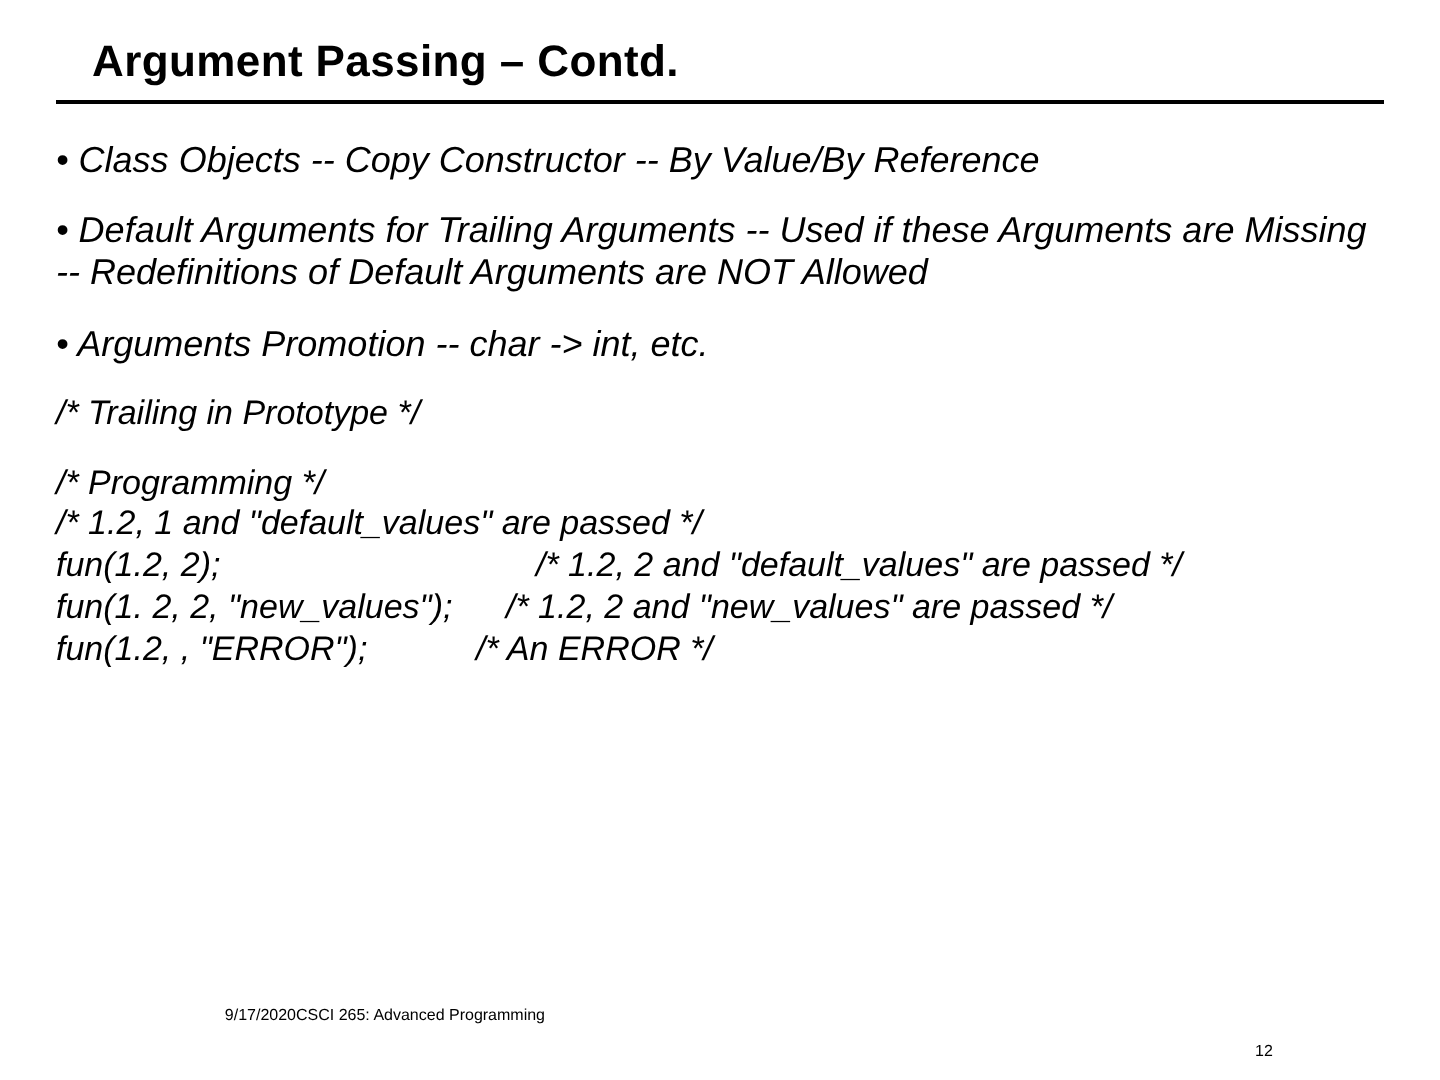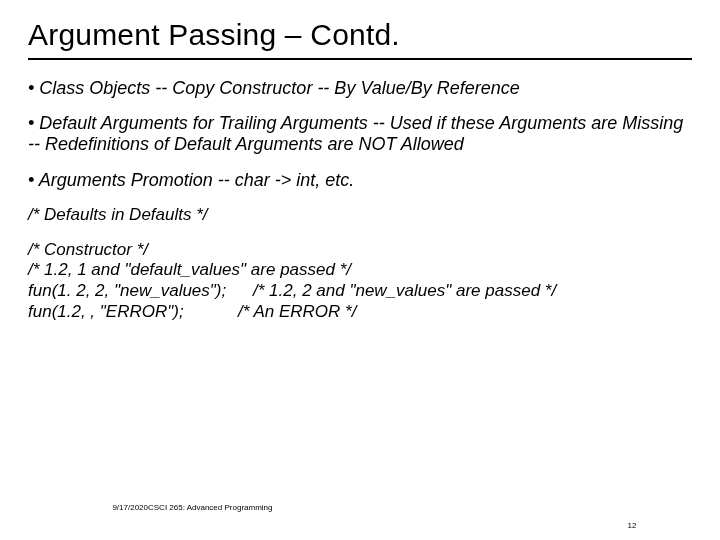--- a/index.html
+++ b/index.html
@@ -13,24 +13,24 @@
     overflow: hidden;
   }
   .slide {
     box-sizing: border-box;
     width: 720px;
     height: 540px;
     padding: 18px 28px 0 28px;
     position: relative;
   }
   .title {
-    font-size: 30px;
-    font-weight: normal;
+    font-size: 22px;
+    font-weight: bold;
     letter-spacing: 0.2px;
-    margin: 0 0 6px 0;
+    margin: 0 0 6px 18px;
   }
   .rule {
     border: 0;
     border-top: 2.2px solid #000;
     margin: 0 0 18px 0;
   }
   .content p {
     margin: 0 0 14px 0;
     font-size: 18px;
     line-height: 1.18;
@@ -78,28 +78,32 @@
   <h1 class="title">Argument Passing – Contd.</h1>
   <hr class="rule">
 
   <div class="content">
 
     <p class="bullet">• Class Objects -- Copy Constructor -- By Value/By Reference</p>
     <p class="bullet">• Default Arguments for Trailing Arguments -- Used if these Arguments are Missing -- Redefinitions of Default Arguments are NOT Allowed</p>
     <p class="bullet">• Arguments Promotion -- char -&gt; int, etc.</p>
 
     <div class="code code-block">
-      <p>/* Defaults in Defaults */</p>
+      <p>/* Trailing in Prototype */</p>
     </div>
 
     <div class="code code-block">
-      <p>/* Constructor */</p>
+      <p>/* Programming */</p>
 
       <p class="invoke-line">
         <span>/* 1.2, 1 and "default_values" are passed */</span>
+      </p>
+      <p class="invoke-line">
+        <span class="invoke-call" style="min-width:240px">fun(1.2, 2);</span>
+        <span>/* 1.2, 2 and "default_values" are passed */</span>
       </p>
       <p class="invoke-line">
         <span class="invoke-call" style="min-width:225px">fun(1. 2, 2, "new_values");</span>
         <span>/* 1.2, 2 and "new_values" are passed */</span>
       </p>
       <p class="invoke-line">
         <span class="invoke-call">fun(1.2, , "ERROR");</span>
         <span>/* An ERROR */</span>
       </p>
     </div>

